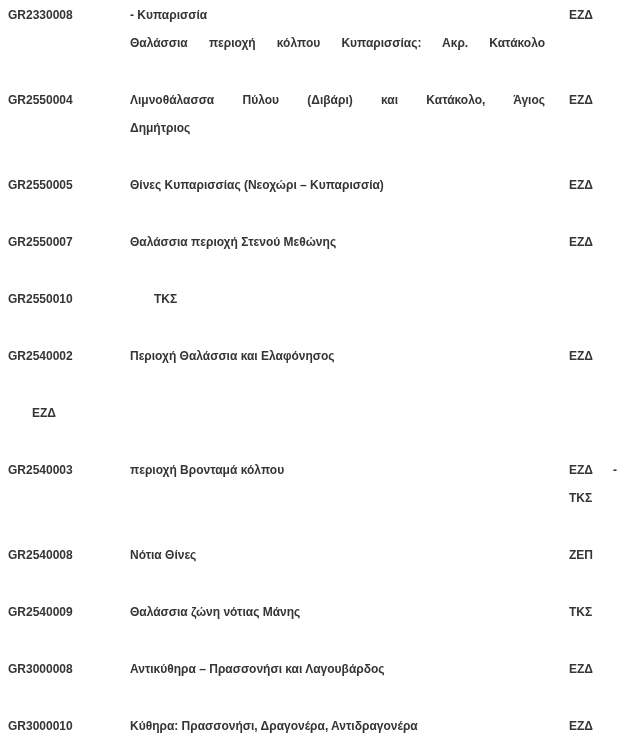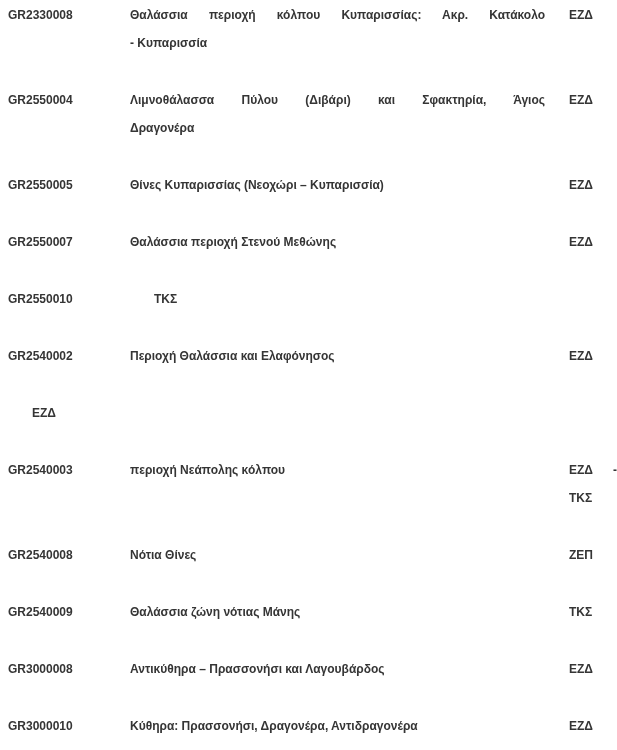--- a/index.html
+++ b/index.html
@@ -43,35 +43,35 @@
 </head>
 <body>
 
 <div class="page" style="color: rgb(53, 53, 53); background: rgb(255, 255, 255);">
   <div id="sites-table">
   <div class="row">
     <div class="cell code">
           <div class="line">GR2330008</div>
         </div>
     <div class="cell name">
+          <div class="line">- Κυπαρισσία</div>
           <div class="line fill">Θαλάσσια περιοχή κόλπου Κυπαρισσίας: Ακρ. Κατάκολο</div>
-          <div class="line">- Κυπαρισσία</div>
         </div>
     <div class="cell desig">
           <div class="line">ΕΖΔ</div>
         </div>
   </div>
 
   <div class="row">
     <div class="cell code">
           <div class="line">GR2550004</div>
         </div>
     <div class="cell name">
-          <div class="line fill">Λιμνοθάλασσα Πύλου (Διβάρι) και Σφακτηρία, Άγιος</div>
-          <div class="line">Δραγονέρα</div>
+          <div class="line fill">Λιμνοθάλασσα Πύλου (Διβάρι) και Κατάκολο, Άγιος</div>
+          <div class="line">Δημήτριος</div>
         </div>
     <div class="cell desig">
           <div class="line">ΕΖΔ</div>
         </div>
   </div>
 
   <div class="row">
     <div class="cell code">
           <div class="line">GR2550005</div>
         </div>
@@ -120,21 +120,21 @@
     <div class="cell desig">
           <div class="line">ΕΖΔ</div>
         </div>
   </div>
 
   <div class="row">
     <div class="cell code">
           <div class="line">GR2540003</div>
         </div>
     <div class="cell name">
-          <div class="line">περιοχή Νεάπολης κόλπου</div>
+          <div class="line">περιοχή Βρονταμά κόλπου</div>
         </div>
     <div class="cell desig">
           <div class="line fill">ΕΖΔ -</div>
           <div class="line">ΤΚΣ</div>
         </div>
   </div>
 
   <div class="row">
     <div class="cell code">
           <div class="line">GR2540008</div>

